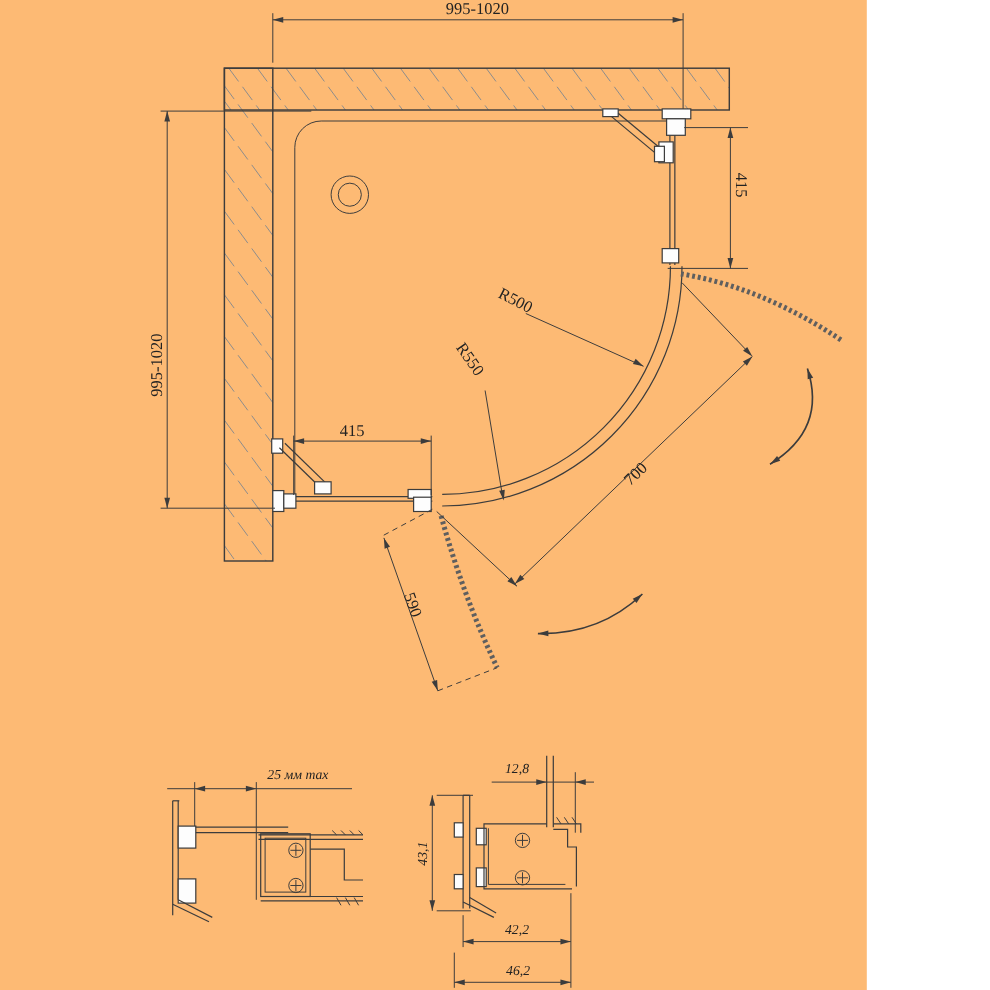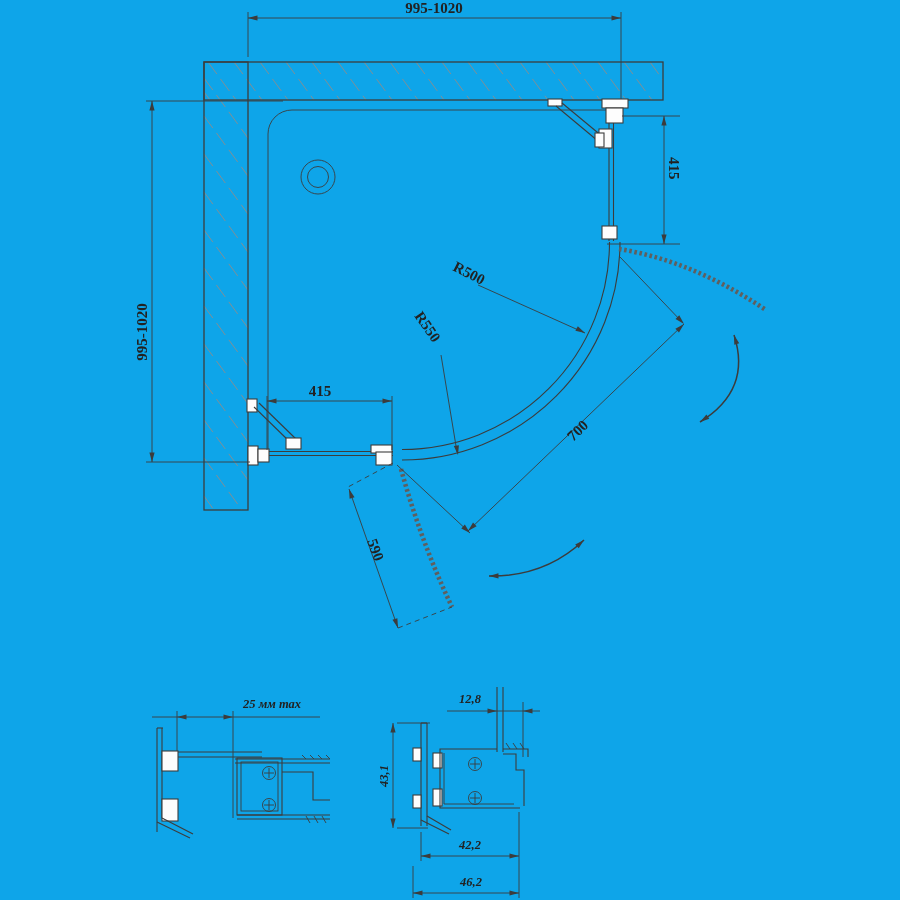--- a/index.html
+++ b/index.html
@@ -1,17 +1,17 @@
 <!DOCTYPE html>
 <html><head>
 <meta charset="utf-8">
 <style>
   html,body{margin:0;padding:0;background:#ffffff;}
-  .stage{position:relative;width:900px;height:900px;background:#0ea5e9;overflow:hidden;
-         font-family:"Liberation Serif", serif;font-weight:bold;}
+  .stage{position:relative;width:788px;height:900px;background:#fdba74;overflow:hidden;
+         font-family:"Liberation Serif", serif;}
   svg{display:block;}
   .ln{stroke:#3c3c3c;stroke-width:1.3;fill:none;stroke-linecap:square;}
   .thin{stroke:#3c3c3c;stroke-width:0.9;fill:none;}
   .glass{stroke:#3c3c3c;stroke-width:1.1;fill:none;}
   .dim{stroke:#3c3c3c;stroke-width:0.9;fill:none;}
   .hatch{stroke:#8c8c8c;stroke-width:0.9;fill:none;stroke-dasharray:15 6;}
   .doorband{stroke:#5f5f5f;stroke-width:4.6;fill:none;stroke-dasharray:2.6 2.6;}
   .dash{stroke:#3c3c3c;stroke-width:0.9;fill:none;stroke-dasharray:5 4;}
   .arw{fill:#3c3c3c;stroke:none;}
   .fit{fill:#fdfdfd;stroke:#3c3c3c;stroke-width:1.1;}

